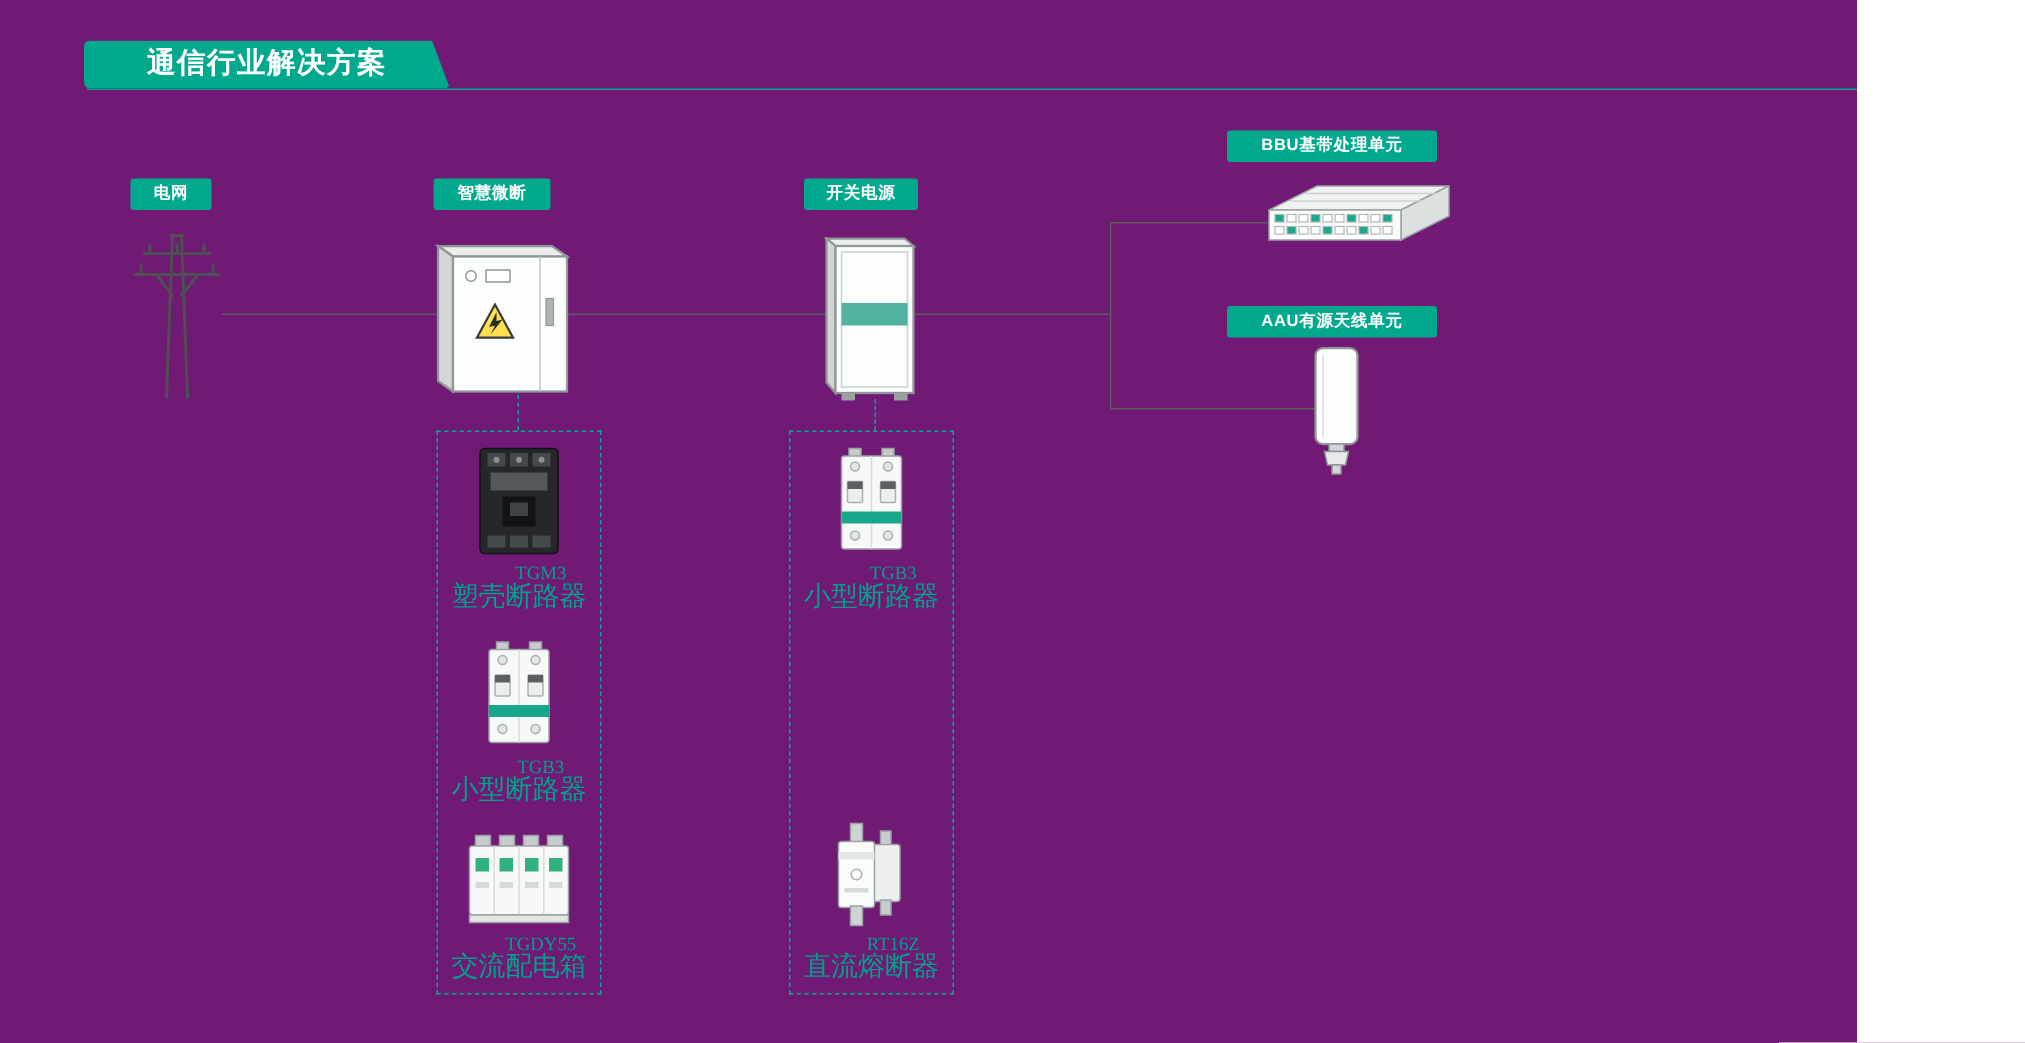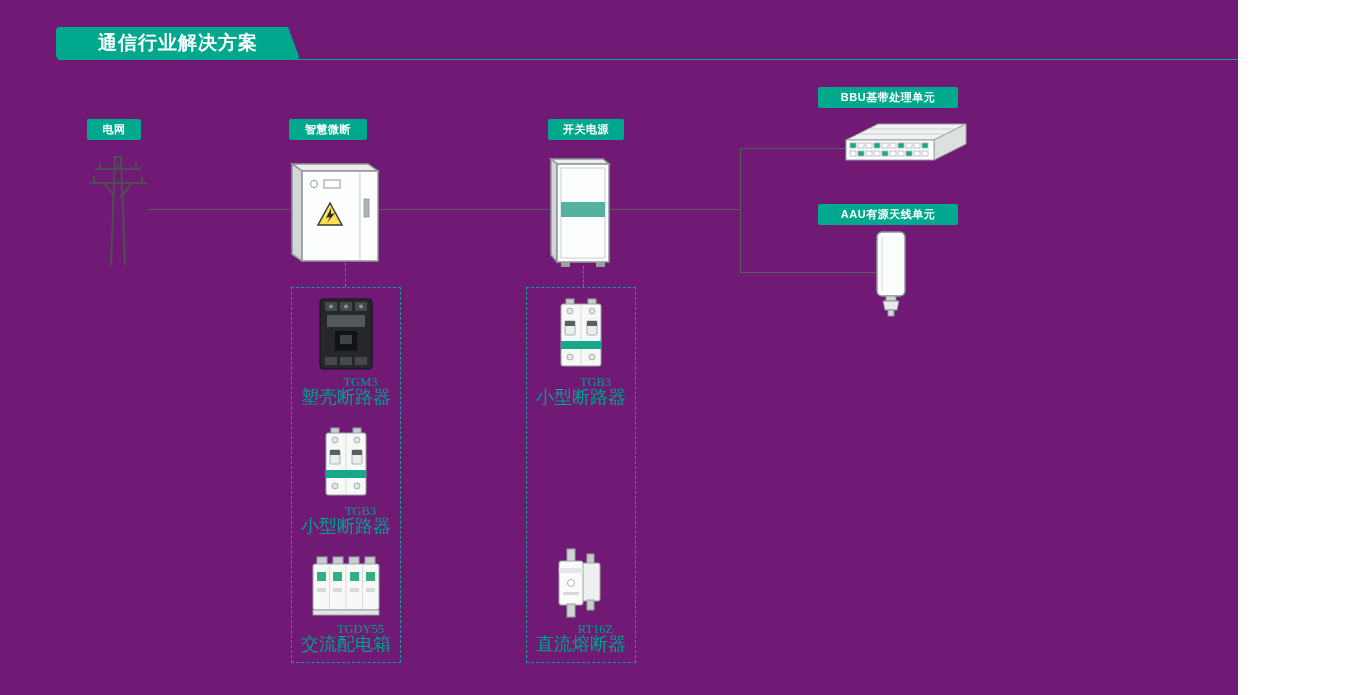--- a/index.html
+++ b/index.html
@@ -52,21 +52,21 @@
   <div class="hline" style="left:370px;top:209px;width:190px"></div>
   <div class="hline" style="left:600px;top:209px;width:141px"></div>
   <div class="vline" style="left:740px;top:148px;height:125px"></div>
   <div class="hline" style="left:740px;top:148px;width:112px"></div>
   <div class="hline" style="left:740px;top:272px;width:140px"></div>
   <div class="vdash" style="left:345px;top:263px;height:24px"></div>
   <div class="vdash" style="left:583px;top:266px;height:21px"></div>
 
   <div class="node-badge" style="left:87px;top:119px;width:54px">电网</div>
   <div class="node-badge" style="left:289px;top:119px;width:78px">智慧微断</div>
-  <div class="node-badge" style="left:548px;top:119px;width:76px">开关电源</div>
+  <div class="node-badge" style="left:536px;top:119px;width:76px">开关电源</div>
   <div class="node-badge" style="left:818px;top:87px;width:140px">BBU基带处理单元</div>
   <div class="node-badge" style="left:818px;top:204px;width:140px">AAU有源天线单元</div>
 
   <div class="node-illus" style="left:88px;top:147px">
     <svg width="60" height="120" viewBox="0 0 60 120">
       <g stroke="#4d4f50" stroke-width="2" fill="none" stroke-linecap="round">
         <path d="M27,10 L23,118"></path>
         <path d="M33,10 L37,118"></path>
         <line x1="26" y1="10" x2="34" y2="10"></line>
         <line x1="8" y1="22" x2="52" y2="22"></line>

